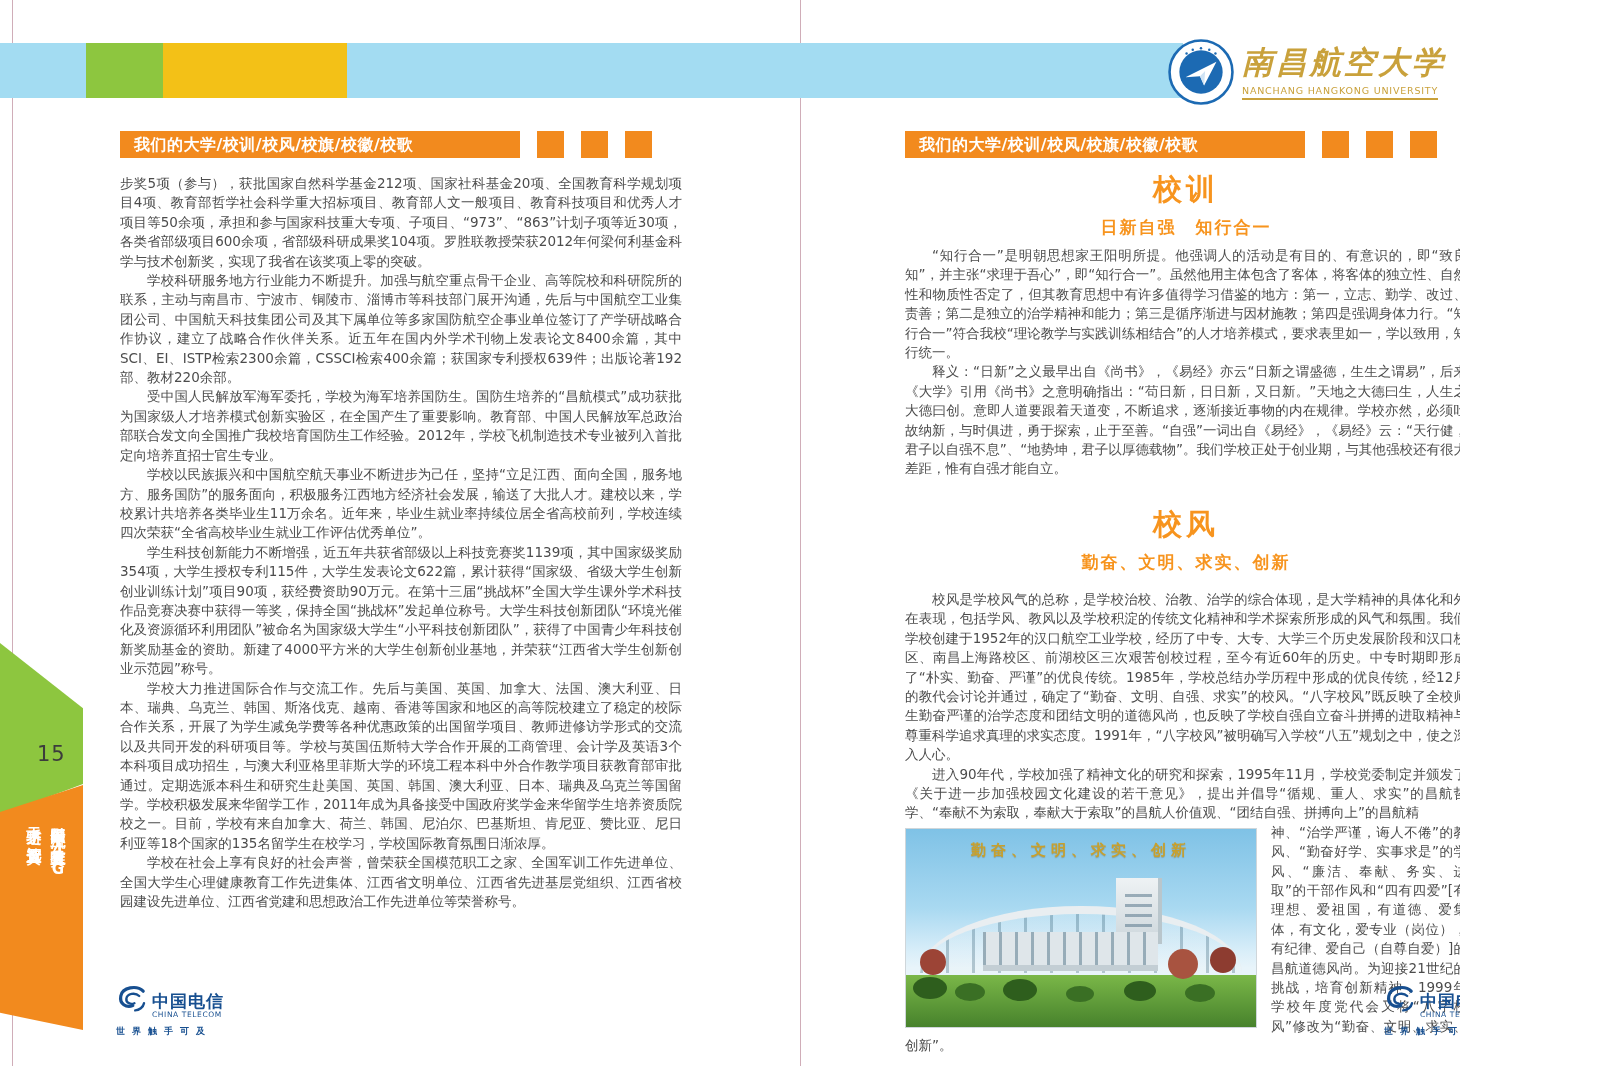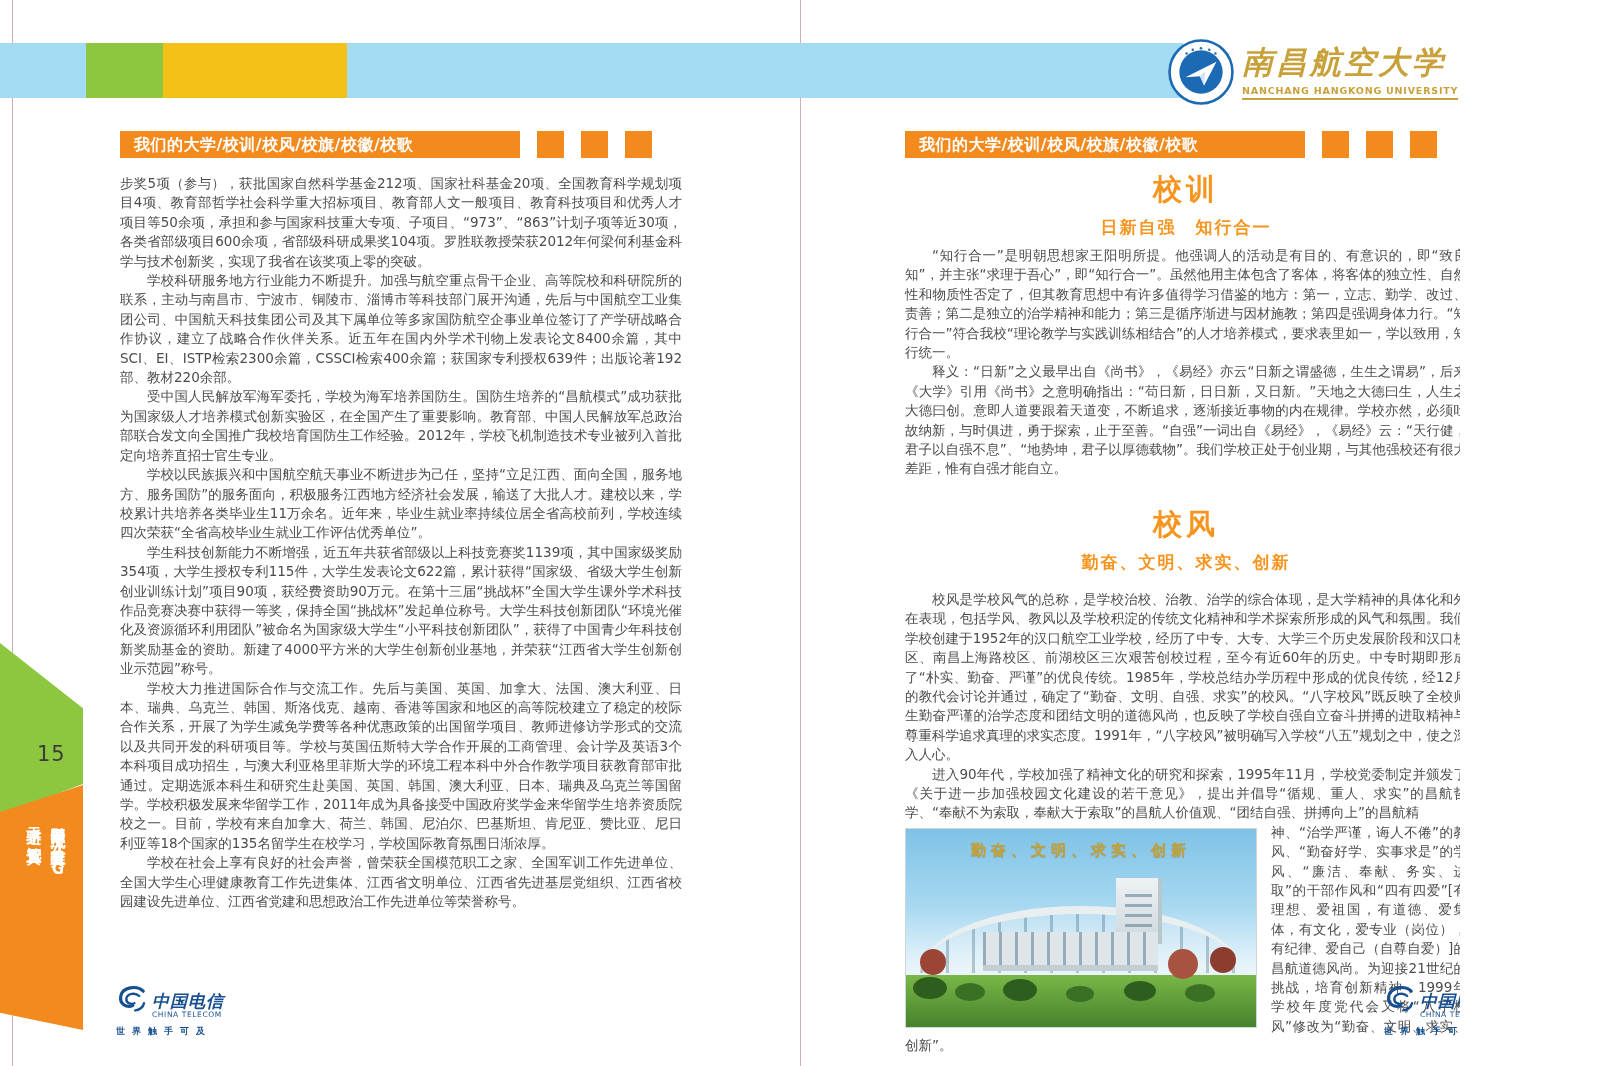--- a/index.html
+++ b/index.html
@@ -12,21 +12,21 @@
   .band.b1{left:0;width:86px;background:#a3dcf2;}
   .band.b2{left:86px;width:77px;background:#8dc63f;}
   .band.b3{left:163px;width:184px;background:#f3c117;}
   .band.b4{left:347px;width:836px;background:#a3dcf2;}
   
   .uni-logo{position:absolute;left:1168px;top:28px;width:300px;height:88px;z-index:3;display:flex;align-items:center;}
   .emblem{width:66px;height:66px;flex:0 0 66px;}
   .uni-names{margin-left:8px;}
   .uni-cn{font-family:"DejaVu Serif","Liberation Serif",serif;font-style:italic;font-weight:bold;
           font-size:31px;color:#c9a13b;letter-spacing:3px;white-space:nowrap;line-height:34px;}
-  .uni-en{font-size:9.5px;font-weight:bold;color:#c9a13b;letter-spacing:.8px;white-space:nowrap;
+  .uni-en{font-size:9.5px;font-weight:normal;color:#c9a13b;letter-spacing:.8px;white-space:nowrap;
           border-bottom:2px solid #c9a13b;padding-bottom:2px;display:inline-block;}
   
   .page-col{position:absolute;top:131px;width:562px;z-index:3;}
   .page-col.left{left:120px;}
   .page-col.right{left:905px;}
   .hdr-row{display:flex;height:27px;}
   .hdr-bar{width:400px;height:27px;background:#f28a1e;color:#fff;font-weight:bold;font-size:16px;
            line-height:27px;padding-left:14px;box-sizing:border-box;letter-spacing:.5px;white-space:nowrap;}
   .hdr-sq{width:27px;height:27px;background:#f28a1e;margin-left:17px;flex:0 0 27px;}
   .body-text{margin-top:16px;}
@@ -62,21 +62,21 @@
   .rib.orange-r{left:1517px;top:785px;width:83px;height:245px;background:#f28a1e;clip-path:polygon(100% 11%,0 0,0 100%,100% 93%);}
   .page-num{position:absolute;z-index:4;font-size:21px;color:#3c3c3c;letter-spacing:1px;}
   .rib-text{position:absolute;z-index:4;writing-mode:vertical-rl;text-orientation:upright;color:#fff;
             font-weight:bold;font-size:15px;letter-spacing:1px;line-height:24px;height:210px;}
   
   .ct-logo{position:absolute;z-index:3;width:130px;}
   .ct-row{display:flex;align-items:center;}
   .ct-icon{width:32px;height:32px;flex:0 0 32px;}
   .ct-names{margin-left:4px;}
   .ct-cn{color:#174f90;font-weight:bold;font-size:17px;line-height:18px;letter-spacing:1px;white-space:nowrap;
-         font-family:"DejaVu Serif","Liberation Serif",serif;font-style:italic;margin-top:12px;}
+         font-family:"DejaVu Serif","Liberation Serif",serif;margin-top:12px;}
   .ct-en{color:#174f90;font-weight:normal;font-size:7.5px;letter-spacing:.6px;white-space:nowrap;}
   .ct-slogan{color:#174f90;font-weight:bold;font-size:9px;letter-spacing:7px;margin-top:6px;white-space:nowrap;}
 </style>
 </head>
 <body>
 
 <div class="canvas">
 
   <div class="cropline" style="left:12px;"></div>
   <div class="cropline" style="left:800px;"></div>

